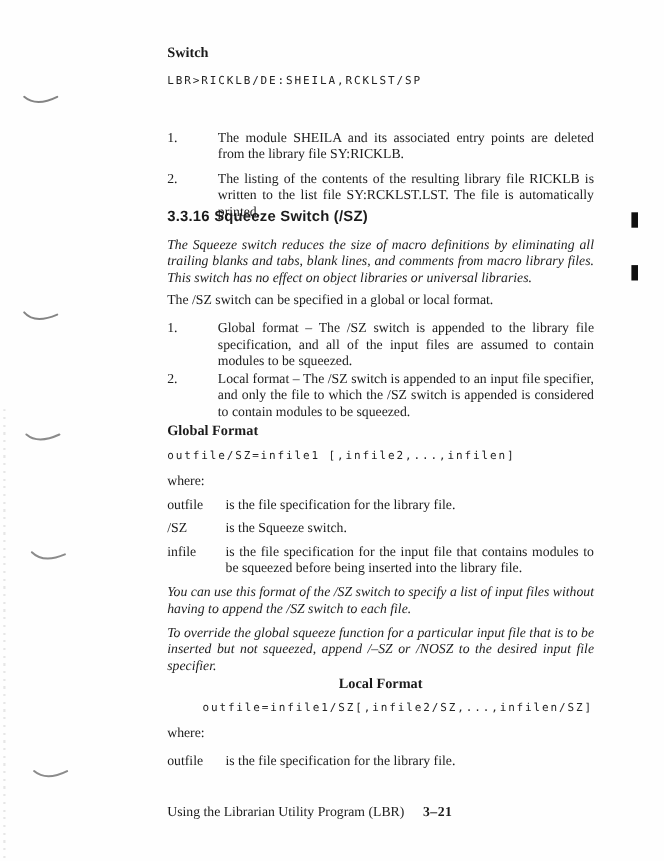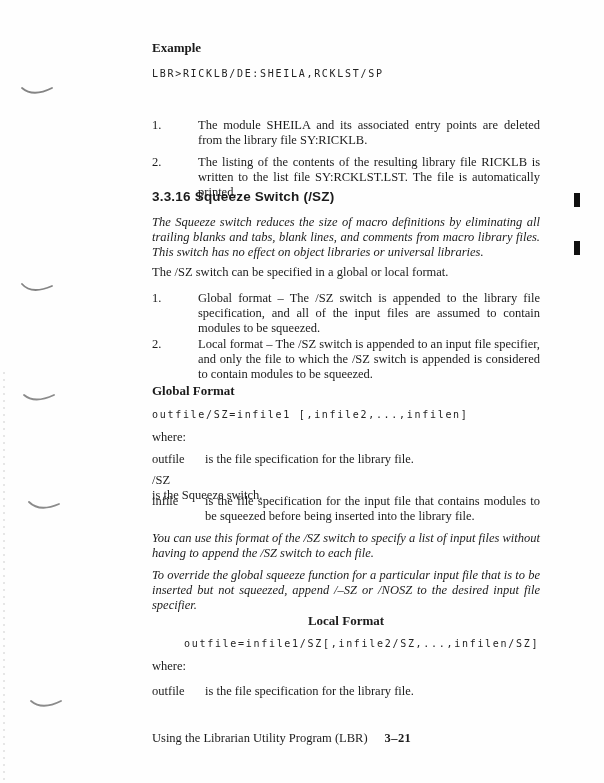--- a/index.html
+++ b/index.html
@@ -60,21 +60,21 @@
   <div class="pen-mark" style="left:29px; top:696px;">
       <svg width="34" height="14" viewBox="0 0 34 14">
         <path d="M2,5 C9,11 18,12 32,5" fill="none" stroke="#6e6e6e" stroke-width="1.8" stroke-linecap="round" opacity="0.8"></path>
       </svg>
     </div>
   <div class="edge-speckle"></div>
 
   <div class="change-bar" style="top:193px;"></div>
   <div class="change-bar" style="top:241px;"></div>
 
-  <div class="block h-serif" style="top:40px;">Example</div>
+  <div class="block h-serif" style="top:40px;">Switch</div>
   <div class="block code" style="top:68px;">LBR&gt;RICKLB/DE:SHEILA,RCKLST/SP</div>
 
   <div class="block list-row" style="top:118px;">
     <span class="num">1.</span>
     <span class="li-text">The module SHEILA and its associated entry points are deleted from the library file SY:RICKLB.</span>
   </div>
   <div class="block list-row" style="top:155px;">
     <span class="num">2.</span>
     <span class="li-text">The listing of the contents of the resulting library file RICKLB is written to the list file SY:RCKLST.LST. The file is automatically printed.</span>
   </div>
@@ -93,21 +93,21 @@
   </div>
 
   <div class="block h-serif" style="top:383px;">Global Format</div>
   <div class="block code" style="top:409px;">outfile/SZ=infile1 [,infile2,...,infilen]</div>
   <div class="block" style="top:430px;">where:</div>
 
   <div class="block def-row" style="top:452px;">
     <span class="term">outfile</span>
     <span class="def">is the file specification for the library file.</span>
   </div>
-  <div class="block def-row" style="top:473px;flex-direction:column;">
+  <div class="block def-row" style="top:473px;">
     <span class="term">/SZ</span>
     <span class="def">is the Squeeze switch.</span>
   </div>
   <div class="block def-row" style="top:494px;">
     <span class="term">infile</span>
     <span class="def">is the file specification for the input file that contains modules to be squeezed before being inserted into the library file.</span>
   </div>
 
   <div class="block just" style="top:531px;">You can use this format of the /SZ switch to specify a list of input files without having to append the /SZ switch to each file.</div>
   <div class="block just" style="top:568px;">To override the global squeeze function for a particular input file that is to be inserted but not squeezed, append /–SZ or /NOSZ to the desired input file specifier.</div>

